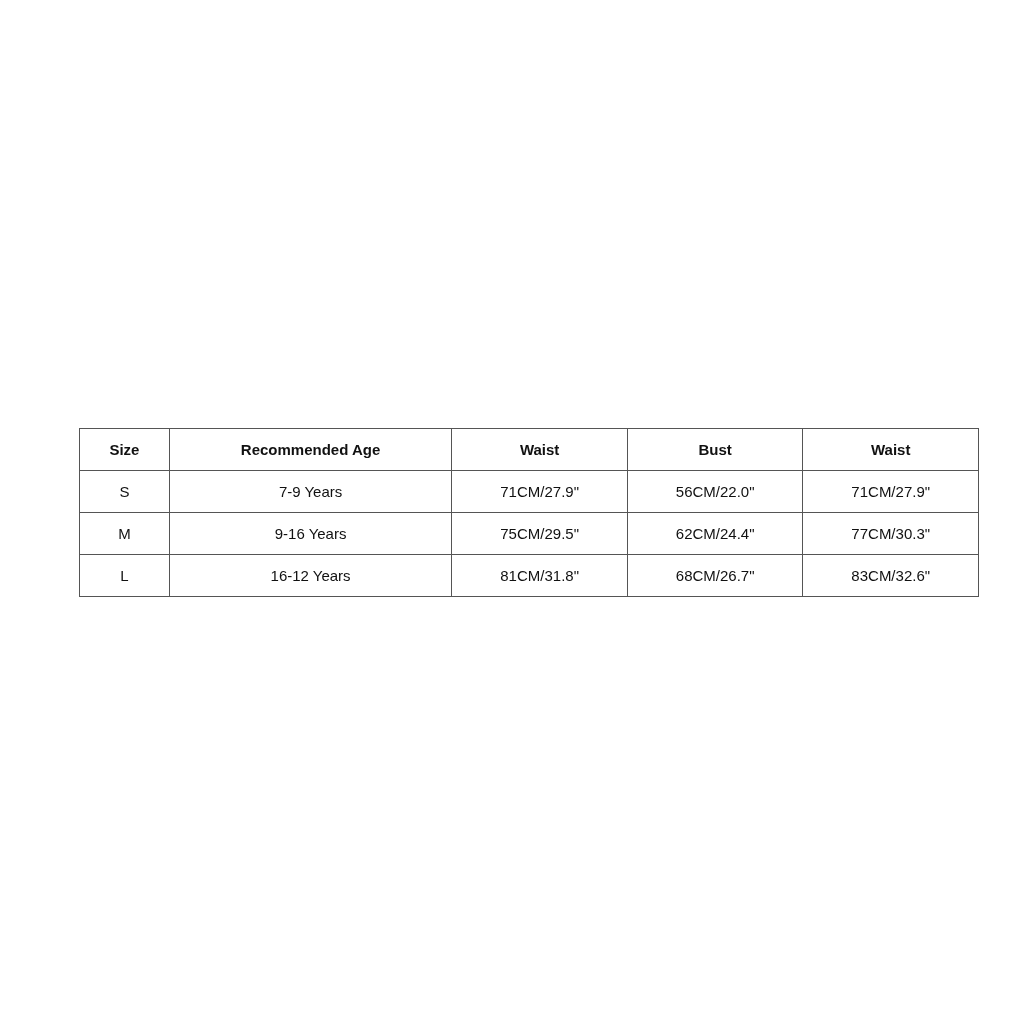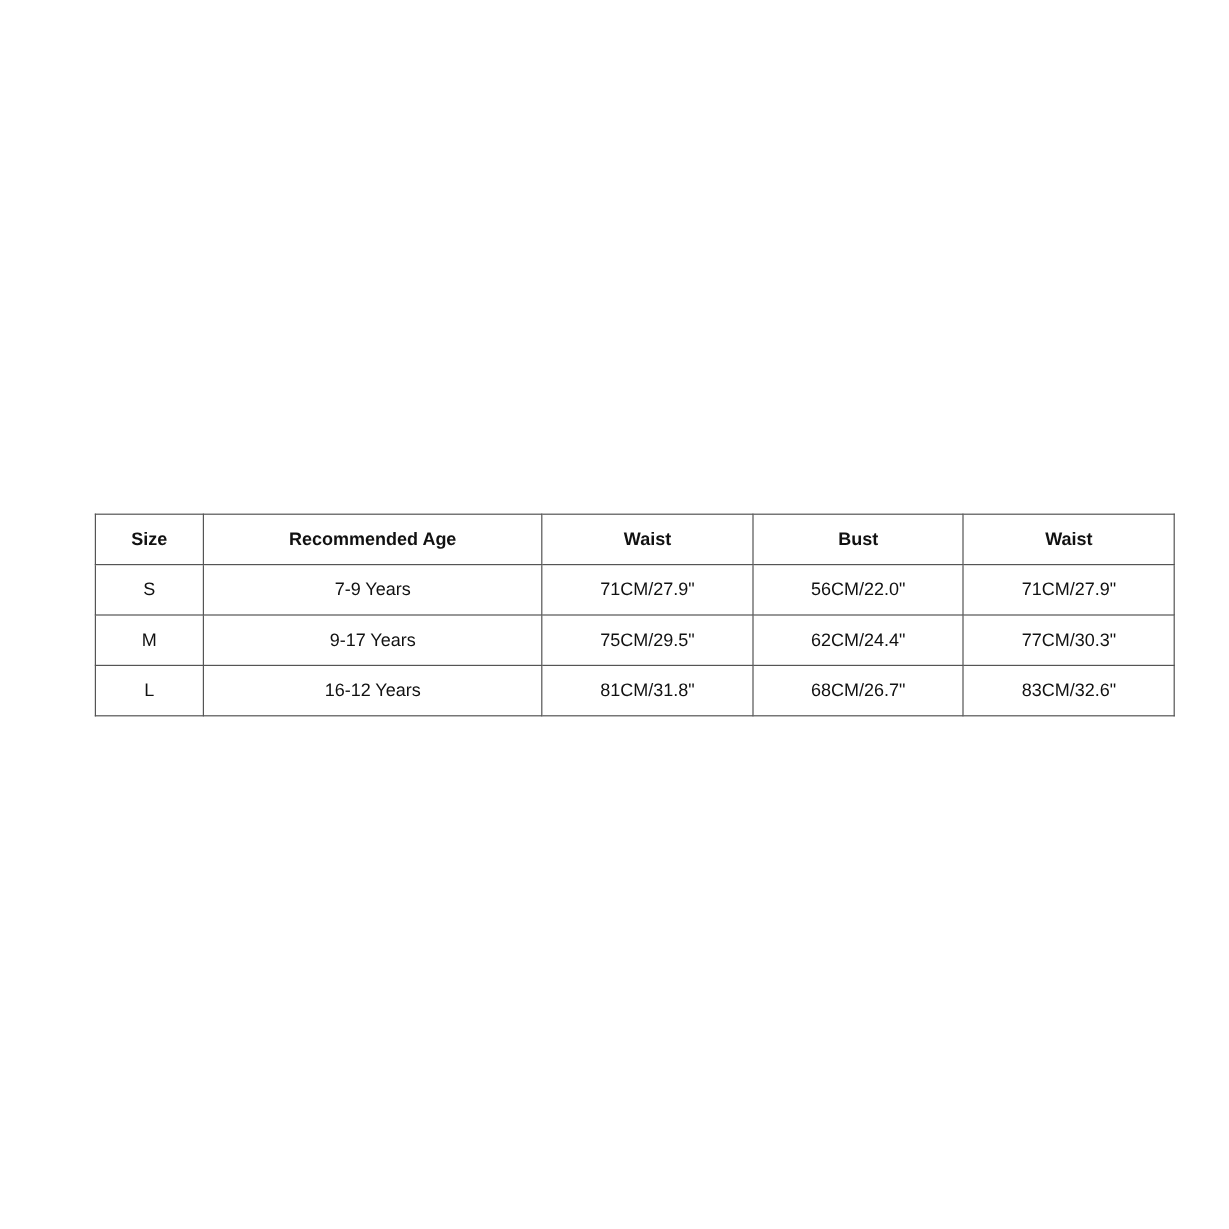--- a/index.html
+++ b/index.html
@@ -68,21 +68,21 @@
     <tbody id="table-body">
     <tr>
           <td>S</td>
           <td>7-9 Years</td>
           <td>71CM/27.9"</td>
           <td>56CM/22.0"</td>
           <td>71CM/27.9"</td>
         </tr>
         <tr>
           <td>M</td>
-          <td>9-17 Years</td>
+          <td>9-16 Years</td>
           <td>75CM/29.5"</td>
           <td>62CM/24.4"</td>
           <td>77CM/30.3"</td>
         </tr>
         <tr>
           <td>L</td>
           <td>16-12 Years</td>
           <td>81CM/31.8"</td>
           <td>68CM/26.7"</td>
           <td>83CM/32.6"</td>

